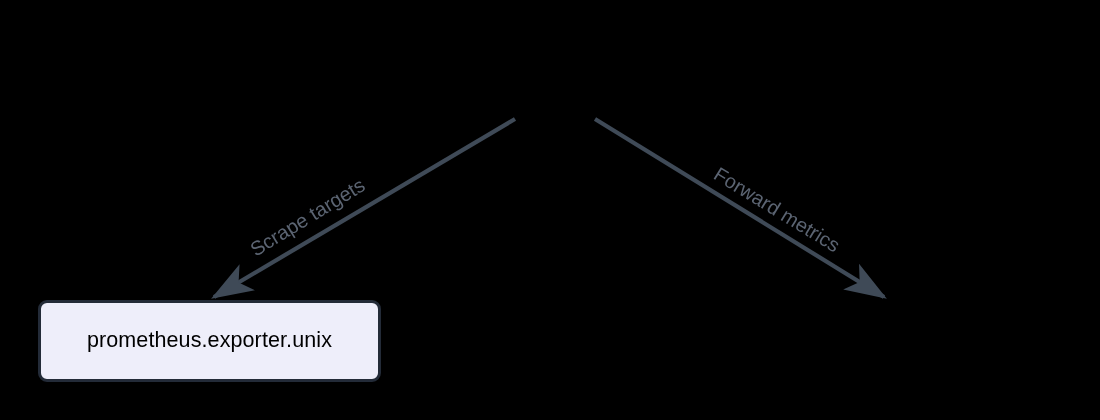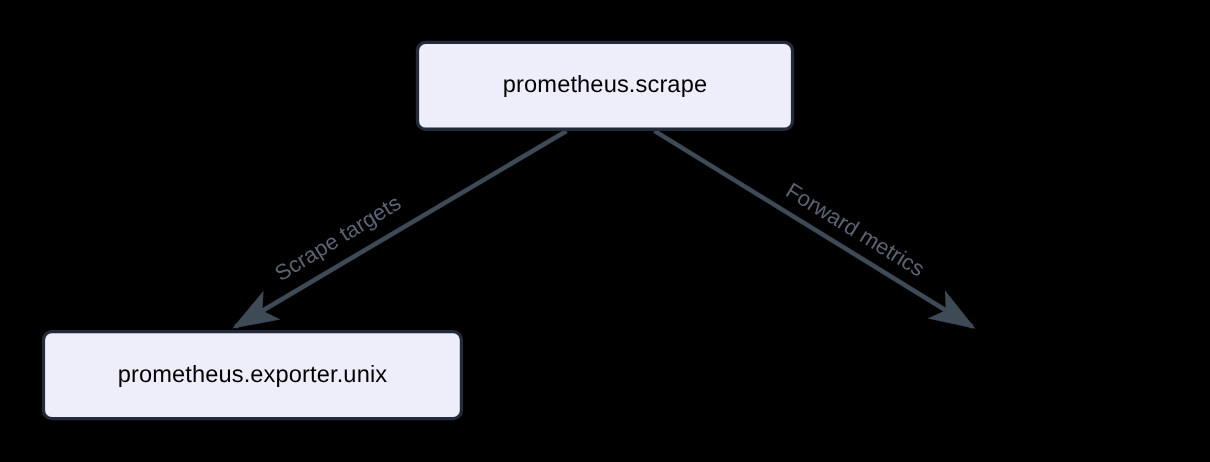--- a/index.html
+++ b/index.html
@@ -45,21 +45,21 @@
   }
   #node-scrape {
     left: 378px;
     top: 37px;
     width: 344px;
     height: 82px;
   }
   #node-exporter-unix {
     left: 38px;
     top: 300px;
-    width: 383px;
+    width: 343px;
     height: 82px;
   }
   #node-remote-write {
     left: 718px;
     top: 300px;
     width: 343px;
     height: 82px;
   }
   .edge-label {
     position: absolute;
@@ -94,23 +94,20 @@
       <marker id="arrowhead-right" markerWidth="10" markerHeight="8" refX="9.2" refY="4" orient="auto" markerUnits="strokeWidth">
         <path d="M0,0.4 L10,4 L0,7.6 L2.4,4 Z" fill="#3f4a57"></path>
       </marker>
     </defs>
 
     <line x1="515" y1="119" x2="214" y2="297" stroke="#3f4a57" stroke-width="4.2" stroke-linecap="butt" marker-end="url(#arrowhead-left)"></line>
 
     <line x1="595" y1="119" x2="884" y2="297" stroke="#3f4a57" stroke-width="4.2" stroke-linecap="butt" marker-end="url(#arrowhead-right)"></line>
   </svg>
 
-  <div class="node" id="node-scrape">
-    <span class="node-label">prometheus.scrape</span>
-  </div>
 
   <div class="node" id="node-exporter-unix">
     <span class="node-label">prometheus.exporter.unix</span>
   </div>
 
 
   <div class="edge-label" id="edge-label-scrape-targets">Scrape targets</div>
 
   <div class="edge-label" id="edge-label-forward-metrics">Forward metrics</div>
 

